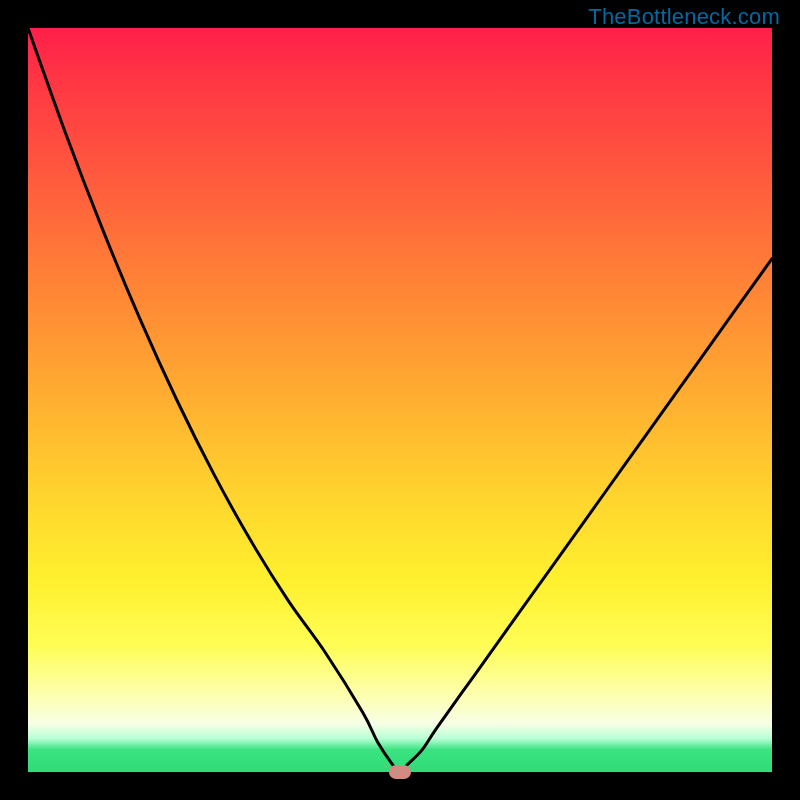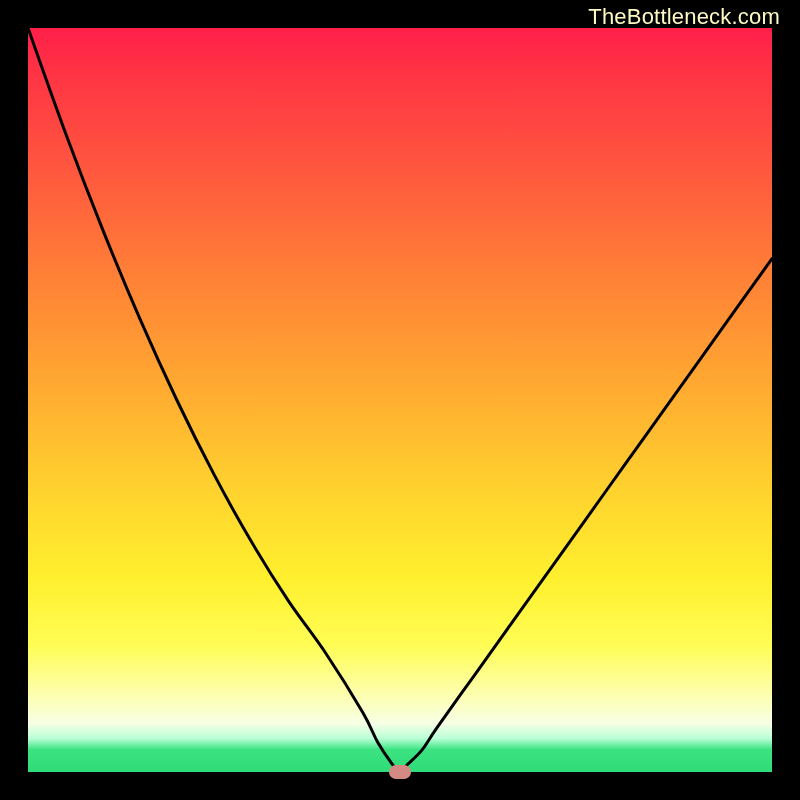--- a/index.html
+++ b/index.html
@@ -17,21 +17,21 @@
     width: 800px;
     height: 800px;
     background: #000;
   }
   .watermark {
     position: absolute;
     top: 4px;
     right: 20px;
     font-family: Arial, Helvetica, sans-serif;
     font-size: 22px;
-    color: #fef9c3;
+    color: #0369a1;
     font-weight: 500;
     letter-spacing: 0.2px;
   }
   .plot {
     position: absolute;
     left: 28px;
     top: 28px;
     width: 744px;
     height: 744px;
     background: linear-gradient(

